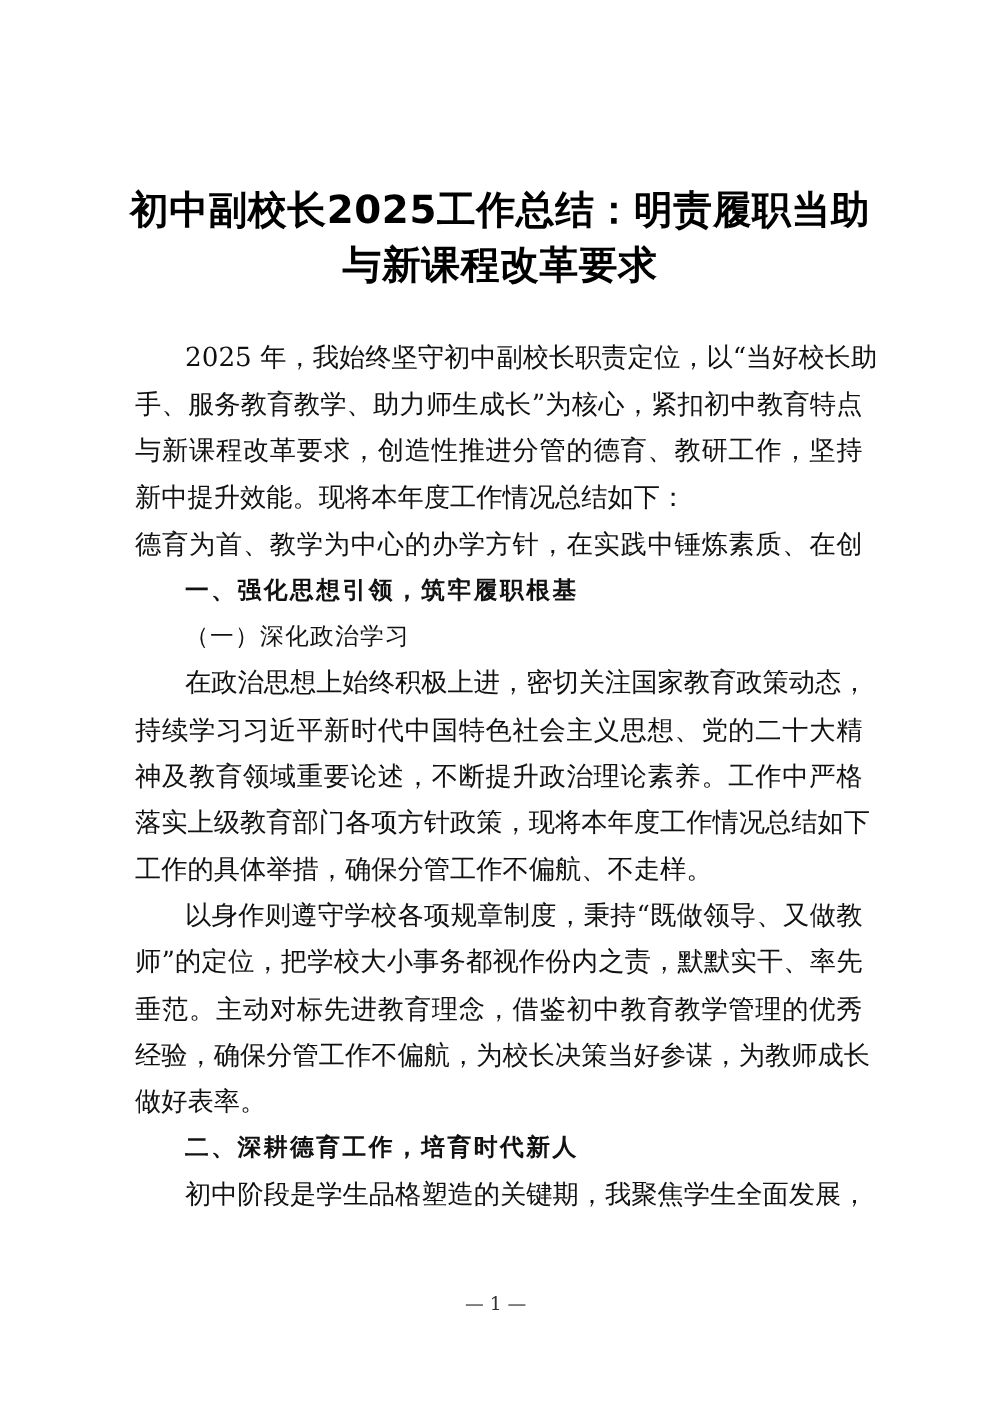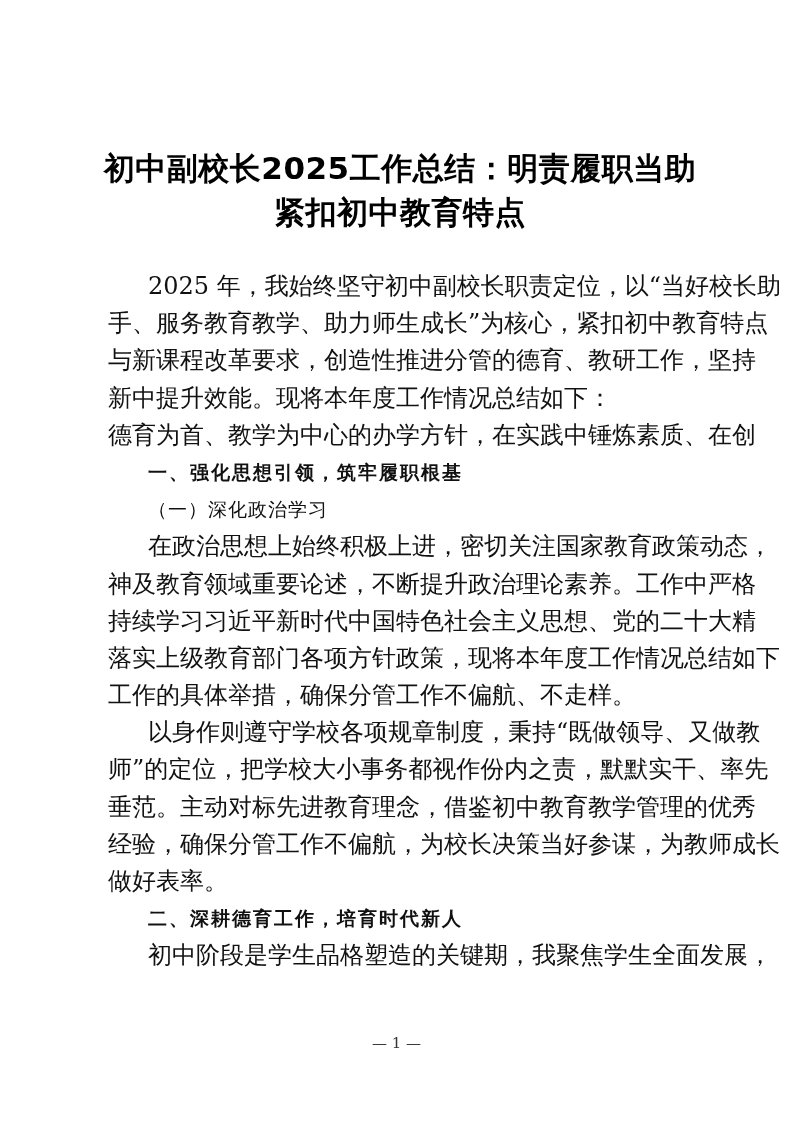--- a/index.html
+++ b/index.html
@@ -3,51 +3,51 @@
   <meta charset="utf-8">
   <style>
     html, body { margin: 0; padding: 0; background: #ffffff; }
     body { width: 793px; height: 1122px; position: relative; overflow: hidden;
            font-family: "DejaVu Serif", "Liberation Serif", serif; color: #111; }
     .page { position: absolute; left: 0; top: 0; width: 793px; height: 808px; background: #fff; }
     .title { position: absolute; left: 100px; width: 600px; top: 146px; text-align: center;
              font-family: "DejaVu Sans", "Liberation Sans", sans-serif; font-weight: bold;
              font-size: 31px; line-height: 44px; letter-spacing: 0.5px; color: #000; }
     .body { position: absolute; left: 108px; top: 268px; width: 582px; }
-    .line { height: 37.2px; line-height: 37.2px; font-size: 24px; white-space: nowrap;
+    .line { height: 37.2px; line-height: 37.2px; font-size: 21px; white-space: nowrap;
             text-align: justify; text-align-last: justify; letter-spacing: 0; }
     .indent { padding-left: 40px; }
     .last { text-align-last: left; }
     .h1 { font-family: "DejaVu Sans", "Liberation Sans", sans-serif; font-weight: bold;
           padding-left: 40px; text-align-last: left; font-size: 19px; letter-spacing: 2px; }
     .h2 { font-family: "DejaVu Sans", "Liberation Sans", sans-serif;
           padding-left: 40px; text-align-last: left; font-size: 19px; letter-spacing: 1px; }
     .pageno { position: absolute; left: 0; width: 793px; top: 1034px; text-align: center;
               font-size: 15px; color: #333; }
   </style>
 </head>
 <body>
 
 <div class="page">
   <div class="title">
     <div>初中副校长2025工作总结：明责履职当助</div>
-    <div>紧扣初中教育特点</div>
+    <div>与新课程改革要求</div>
   </div>
 
   <div class="body">
     <div class="line indent">2025 年，我始终坚守初中副校长职责定位，以“当好校长助</div>
     <div class="line">手、服务教育教学、助力师生成长”为核心，紧扣初中教育特点</div>
     <div class="line">与新课程改革要求，创造性推进分管的德育、教研工作，坚持</div>
     <div class="line last">新中提升效能。现将本年度工作情况总结如下：</div>
     <div class="line">德育为首、教学为中心的办学方针，在实践中锤炼素质、在创</div>
     <div class="line h1">一、强化思想引领，筑牢履职根基</div>
     <div class="line h2">（一）深化政治学习</div>
     <div class="line indent">在政治思想上始终积极上进，密切关注国家教育政策动态，</div>
+    <div class="line">持续学习习近平新时代中国特色社会主义思想、党的二十大精</div>
     <div class="line">神及教育领域重要论述，不断提升政治理论素养。工作中严格</div>
-    <div class="line">持续学习习近平新时代中国特色社会主义思想、党的二十大精</div>
     <div class="line">落实上级教育部门各项方针政策，现将本年度工作情况总结如下</div>
     <div class="line last">工作的具体举措，确保分管工作不偏航、不走样。</div>
     <div class="line indent">以身作则遵守学校各项规章制度，秉持“既做领导、又做教</div>
     <div class="line">师”的定位，把学校大小事务都视作份内之责，默默实干、率先</div>
     <div class="line">垂范。主动对标先进教育理念，借鉴初中教育教学管理的优秀</div>
     <div class="line">经验，确保分管工作不偏航，为校长决策当好参谋，为教师成长</div>
     <div class="line last">做好表率。</div>
     <div class="line h1">二、深耕德育工作，培育时代新人</div>
     <div class="line indent">初中阶段是学生品格塑造的关键期，我聚焦学生全面发展，</div>
   </div>

